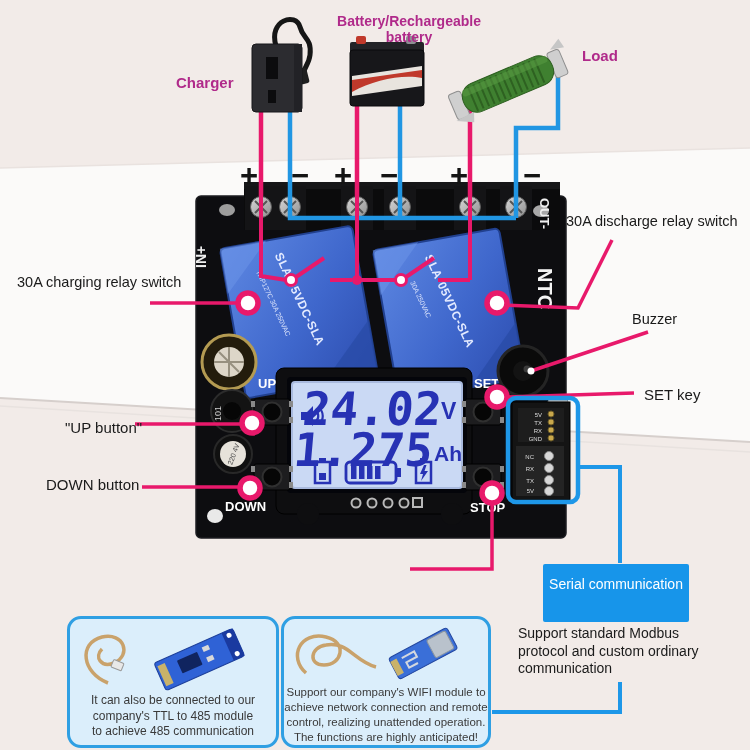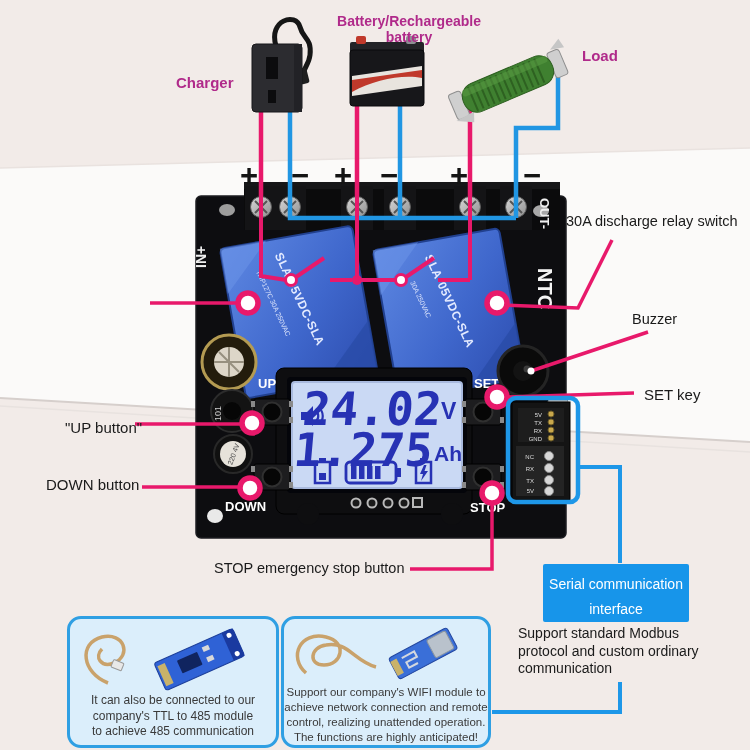--- a/index.html
+++ b/index.html
@@ -281,26 +281,26 @@
 
     <rect x="508" y="398" width="70" height="104" rx="8" fill="none" stroke="#1e97e8" stroke-width="4.5"></rect>
     <path d="M578,467 H620 V563" stroke="#1e97e8" stroke-width="4" fill="none"></path>
     <path d="M620,682 V712 H492" stroke="#1e97e8" stroke-width="4" fill="none"></path>
   </svg>
 
   <div class="lbl magenta" style="left:176px;top:74px;font-size:15px;">Charger</div>
   <div class="lbl magenta" style="left:314px;top:13px;width:190px;text-align:center;font-size:14px;">Battery/Rechargeable battery</div>
   <div class="lbl magenta" style="left:582px;top:47px;font-size:15px;">Load</div>
 
+  <div class="lbl" style="left:17px;top:274px;font-size:14.5px;">30A charging relay switch</div>
   <div class="lbl" style="left:566px;top:213px;font-size:14.5px;text-align:center;">30A discharge relay switch</div>
   <div class="lbl" style="left:632px;top:311px;font-size:14.5px;">Buzzer</div>
   <div class="lbl" style="left:644px;top:386px;font-size:15px;">SET key</div>
   <div class="lbl" style="left:65px;top:419px;font-size:15px;">"UP button"</div>
   <div class="lbl" style="left:46px;top:476px;font-size:15px;">DOWN button</div>
-  <div class="lbl" style="left:214px;top:560px;font-size:14.5px;">STOP emergency stop button</div>
 
   <div class="lcd-digits" style="left:303px;top:386px;font-size:46px;">24.02</div>
   <div class="lcd-unit" style="left:441px;top:400px;font-size:23px;">V</div>
   <div class="lcd-digits" style="left:294px;top:427px;font-size:46px;">1.275</div>
   <div class="lcd-unit" style="left:434px;top:443px;font-size:21px;">Ah</div>
   <svg class="icon-abs" style="left:300px;top:404px;" width="26" height="24" viewBox="0 0 26 24">
     <polygon points="1,8 7,8 13,2 13,22 7,16 1,16" fill="#2732b4"></polygon>
     <path d="M16,7 C19,9 19,15 16,17 M19,4 C24,8 24,16 19,20" stroke="#2732b4" stroke-width="2.2" fill="none"></path>
   </svg>
   <svg class="icon-abs" style="left:312px;top:456px;" width="140" height="30" viewBox="0 0 140 30">
@@ -319,21 +319,20 @@
     </g>
     <g>
       <rect x="104" y="6" width="15" height="21" fill="none" stroke="#2732b4" stroke-width="2.5"></rect>
       <rect x="108" y="2" width="7" height="3" fill="#2732b4"></rect>
       <polygon points="112,9 108,18 111,18 109,25 116,15 112.5,15 114.5,9" fill="#2732b4"></polygon>
     </g>
   </svg>
 
   <div class="serial-box" style="left:543px;top:564px;width:146px;height:58px;">
     <div>Serial communication</div>
-    <div>interface</div>
   </div>
   <div class="lbl pre" style="left:518px;top:625px;width:200px;text-align:left;font-size:14px;line-height:17.5px;">Support standard Modbus
 protocol and custom ordinary
 communication</div>
 
   <div class="callout-box" style="left:67px;top:616px;width:212px;height:132px;">
     <svg width="206" height="72" viewBox="0 0 206 72" style="position:absolute;left:0;top:2px;">
       <path d="M38,62 C12,52 8,22 32,16 C54,11 62,34 44,42 C31,47 24,36 32,28" stroke="#c9a26b" stroke-width="3.5" fill="none"></path>
       <rect x="42" y="40" width="11" height="8" rx="1" fill="#e8e8e8" stroke="#999" transform="rotate(22 47 44)"></rect>
       <g transform="rotate(-24 128 38)">

